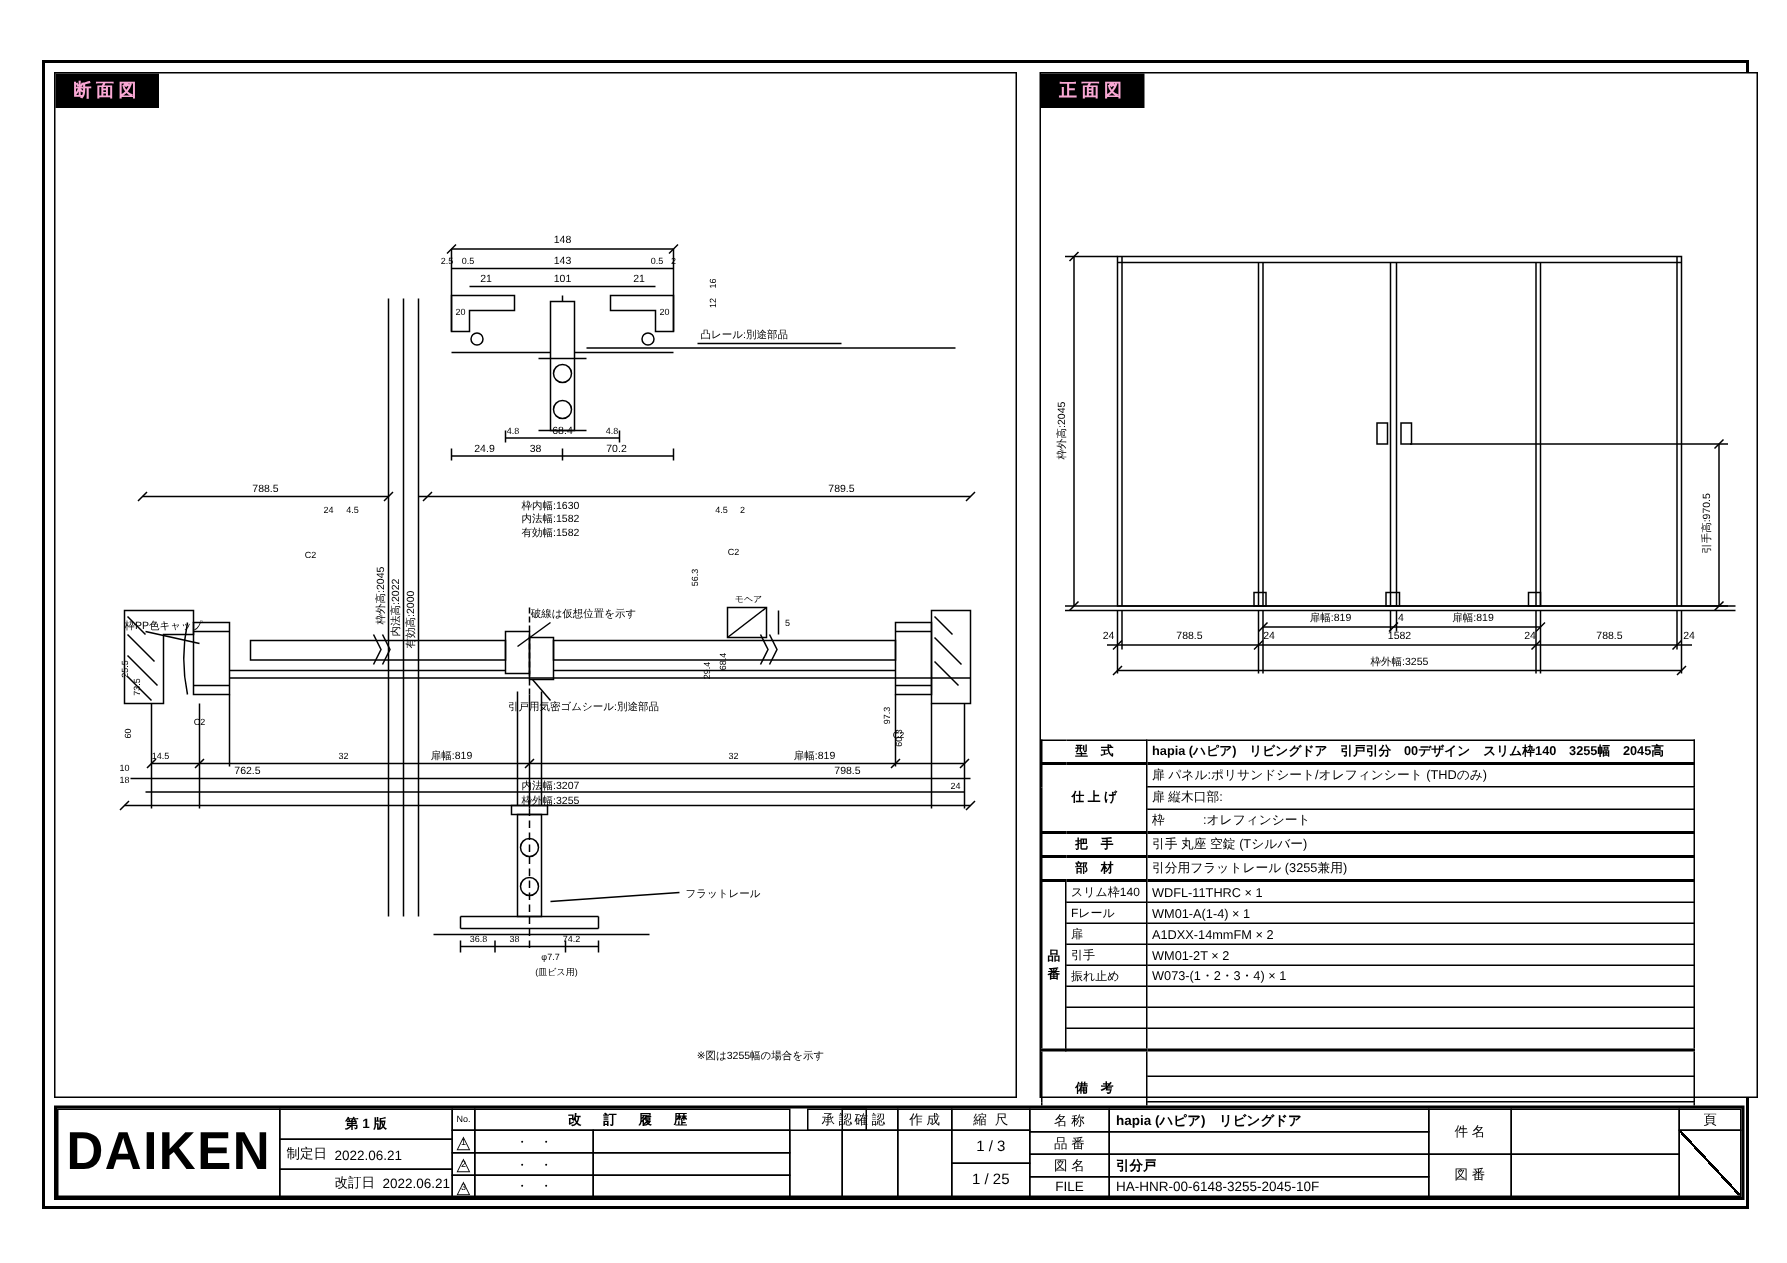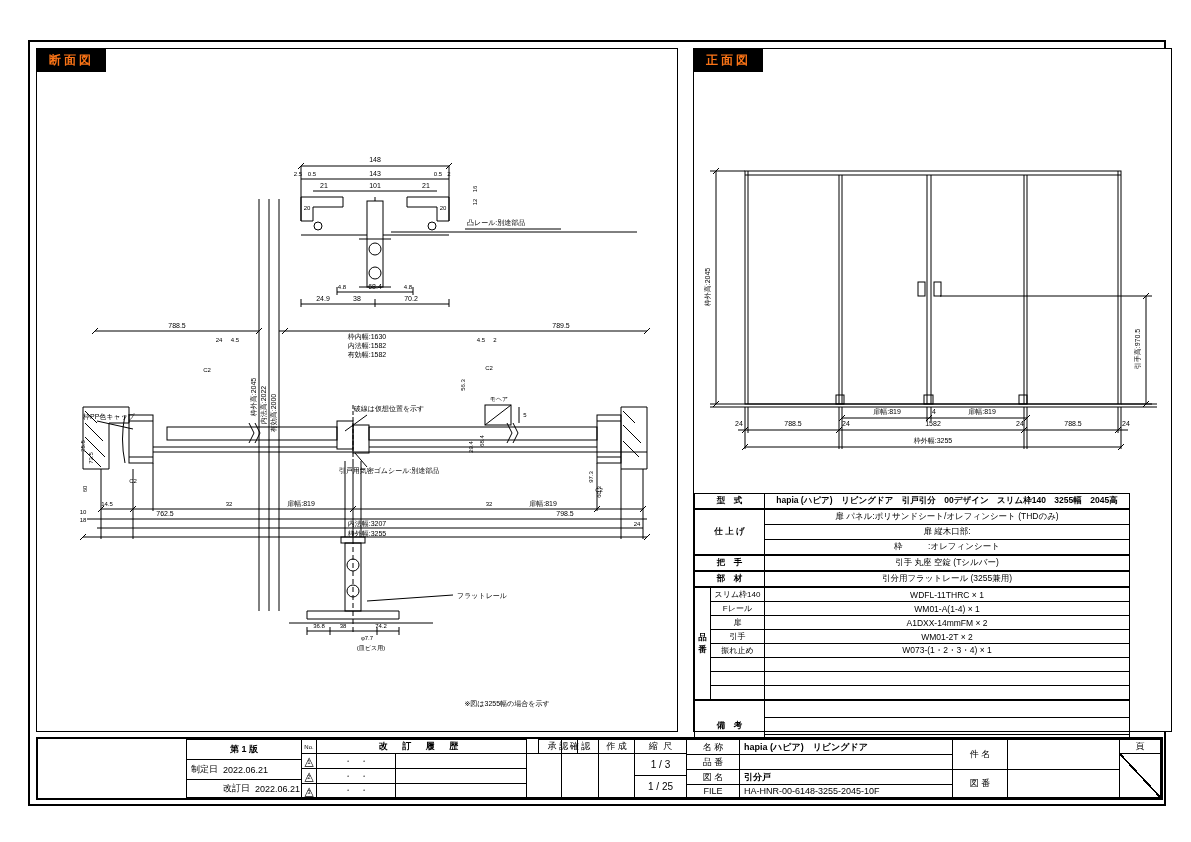--- a/index.html
+++ b/index.html
@@ -1,28 +1,28 @@
 <!DOCTYPE html>
 <html><head>
 <meta charset="utf-8">
 <style>
   html,body{margin:0;padding:0;background:#fff;width:1191px;height:842px;position:relative;
     font-family:"Liberation Sans","DejaVu Sans",sans-serif;color:#000;}
   .outer-frame{position:absolute;left:28px;top:40px;width:1134px;height:762px;border:2px solid #000;}
   .panel{position:absolute;border:1px solid #000;background:#fff;box-sizing:border-box;}
   .panel-left{left:36px;top:48px;width:642px;height:684px;}
   .panel-right{left:693px;top:48px;width:479px;height:684px;}
-  .panel-title{position:absolute;left:0;top:0;background:#000;color:#f97316;font-size:12px;font-weight:bold;
+  .panel-title{position:absolute;left:0;top:0;background:#000;color:#f9a8d4;font-size:12px;font-weight:bold;
     padding:3px 12px;letter-spacing:3px;z-index:5;}
   svg{position:absolute;left:0;top:0;}
   svg text{fill:#000;font-family:"Liberation Sans","DejaVu Sans",sans-serif;}
   
   .spec-wrap{position:absolute;left:0;top:444px;width:477px;}
   table.spec{border-collapse:collapse;width:436px;table-layout:fixed;}
-  table.spec td{border:1px solid #000;font-size:8.5px;padding:0 3px;overflow:hidden;white-space:nowrap;height:14px;text-align:center;}
+  table.spec td{border:1px solid #000;font-size:8.5px;padding:0 3px;overflow:hidden;white-space:nowrap;height:14px;}
   table.spec td.lbl{text-align:center;font-weight:bold;}
   table.spec td.sub{font-size:8px;}
   table.spec td.vert{text-align:center;font-weight:bold;word-break:break-all;line-height:1.4;white-space:normal;padding:0 2px;}
   table.spec tr.h13 td{height:13px;}
   table.spec tr.h16 td{height:16px;}
   table.spec tr.thick td{border-top:2px solid #000;}
   
   .tb{position:absolute;left:36px;top:737px;width:1127px;height:63px;border:2px solid #000;box-sizing:border-box;background:#fff;}
   .tb .cell{position:absolute;box-sizing:border-box;border:1px solid #000;font-size:9px;
     display:flex;align-items:center;justify-content:center;overflow:hidden;}
@@ -299,20 +299,23 @@
           </tr>
       <tr class="h16">
             <td></td>
           </tr>
     </tbody>
       </table>
   </div>
 </div>
 
 <div class="tb">
+  <div class="cell" style="left:0;top:0;width:149px;height:59px;">
+    <span class="logo">DAIKEN</span>
+  </div>
   <div class="cell bold" style="left:148px;top:0;width:116px;height:21px;">第 1 版</div>
   <div class="cell left" style="left:148px;top:20px;width:116px;height:21px;">
     <span>制定日</span>&nbsp;&nbsp;
     <span>2022.06.21</span>
   </div>
   <div class="cell left" style="left:148px;top:40px;width:116px;height:19px;padding-left:36px;">
     <span>改訂日</span>&nbsp;&nbsp;
     <span>2022.06.21</span>
   </div>
   <div class="cell" style="left:263px;top:0;width:16px;height:15px;font-size:6px;">No.</div>

